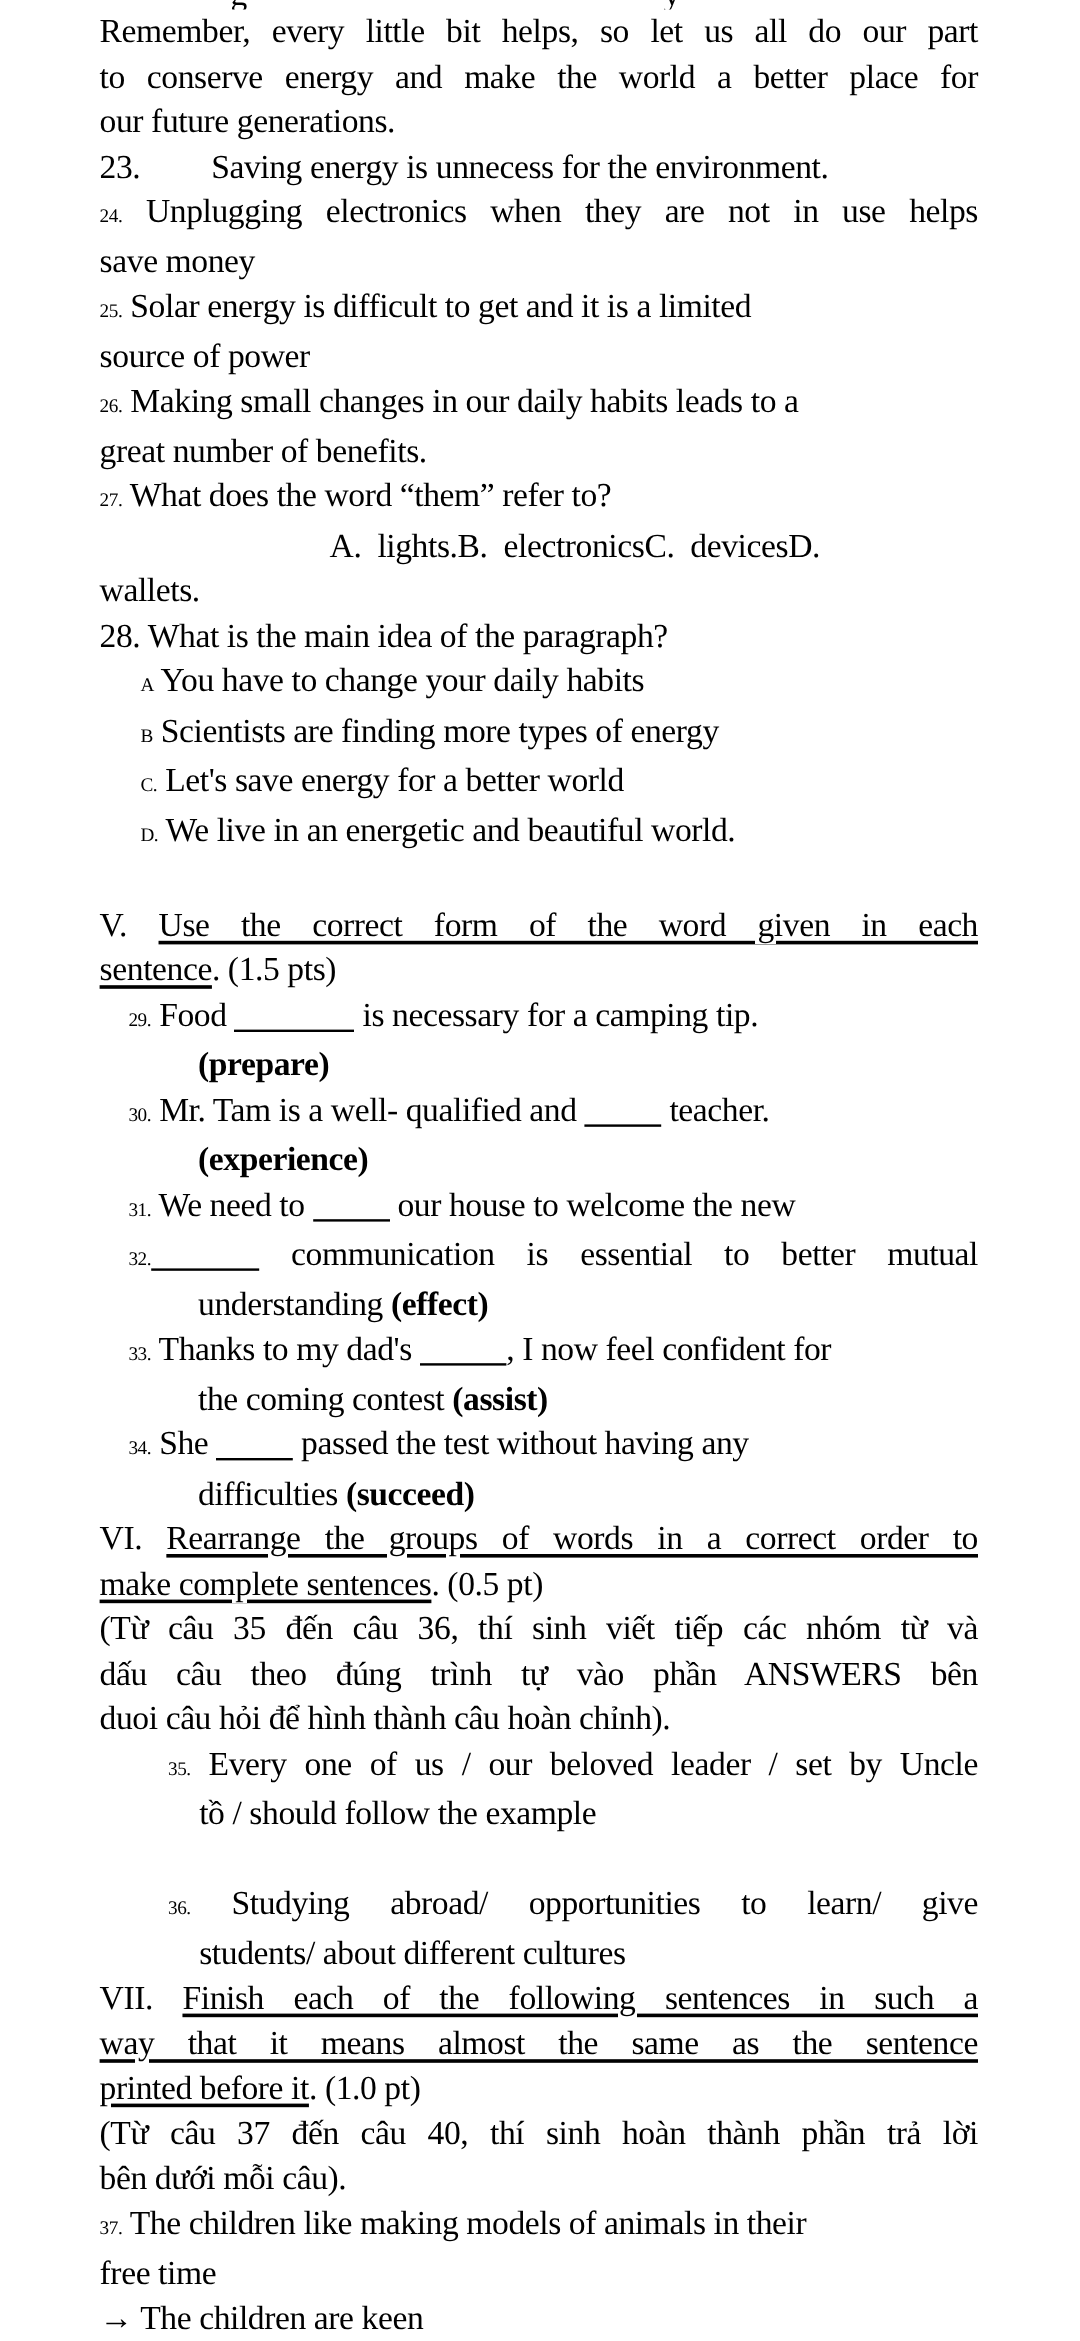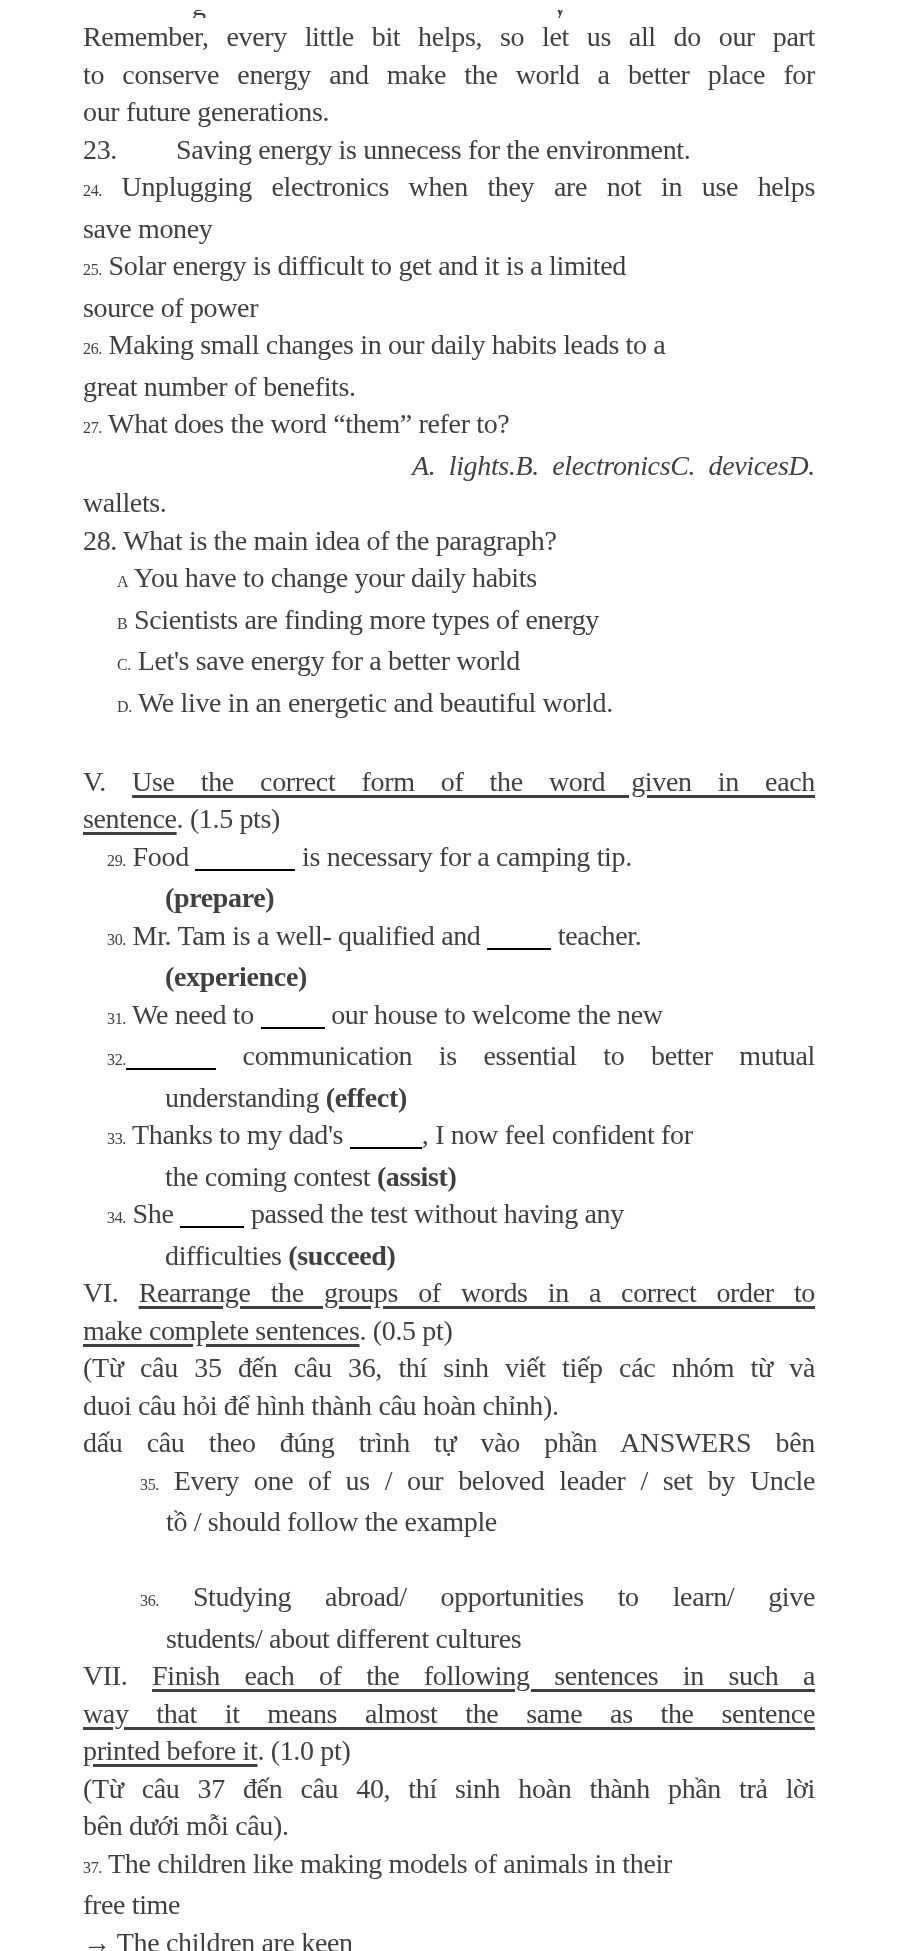--- a/index.html
+++ b/index.html
@@ -4,48 +4,47 @@
 <style>
   html, body {
     margin: 0; padding: 0;
     background: #ffffff;
     width: 900px; height: 1951px;
     overflow: hidden;
   }
   .page {
     box-sizing: border-box;
     width: 900px; height: 1951px;
-    padding: 10px 85px 0 83px;
+    padding: 0 85px 0 83px;
     font-family: "Liberation Serif", "DejaVu Serif", serif;
     font-size: 28px;
     line-height: 37.5px;
-    color: #404040;
+    color: #000000;
     letter-spacing: -0.35px;
   }
   .ln { white-space: nowrap; }
   .jf { white-space: normal; text-align: justify; text-align-last: justify; }
   .blankline { height: 37.5px; }
   
   .fragline { position: relative; height: 8px; overflow: hidden; }
   .fragline span { position: absolute; top: -23px; }
   .f1 { left: 109px; }
   .f2 { left: 470px; }
   
   .sn { font-size: 16px; }
   
   .in24 { padding-left: 24px; }
   .in34 { padding-left: 34px; }
   .in57 { padding-left: 57px; }
   .in82 { padding-left: 82px; }
   .in83 { padding-left: 83px; }
   
   .optline {
-    display: flex; justify-content: flex-end;
+    display: flex; justify-content: center;
     padding-left: 60px;
-    font-style: italic;
   }
   
   .tab { display: inline-block; width: 59px; }
   
   .bl {
     display: inline-block;
     height: 6px;
     border-bottom: 2.5px solid #000;
     margin-bottom: -5px;
   }
@@ -144,22 +143,22 @@
     <div class="ln in82"><span>difficulties</span> <span class="b">(succeed)</span></div>
   </div>
 
   <div>
     <div class="ln jf"><span>VI.</span> <span class="u">Rearrange the groups of words in a correct order to</span></div>
     <div class="ln"><span class="u">make complete sentences</span><span>. (0.5 pt)</span></div>
   </div>
 
   <div>
     <div class="ln jf">(Từ câu 35 đến câu 36, thí sinh viết tiếp các nhóm từ và</div>
+    <div class="ln jf">dấu câu theo đúng trình tự vào phần ANSWERS bên</div>
     <div class="ln">duoi câu hỏi để hình thành câu hoàn chỉnh).</div>
-    <div class="ln jf">dấu câu theo đúng trình tự vào phần ANSWERS bên</div>
   </div>
 
   <div>
     <div class="ln jf in57"><span class="sn">35.</span> <span>Every one of us / our beloved leader / set by Uncle</span></div>
     <div class="ln in83">tồ / should follow the example</div>
   </div>
 
   <div class="blankline"></div>
 
   <div>

